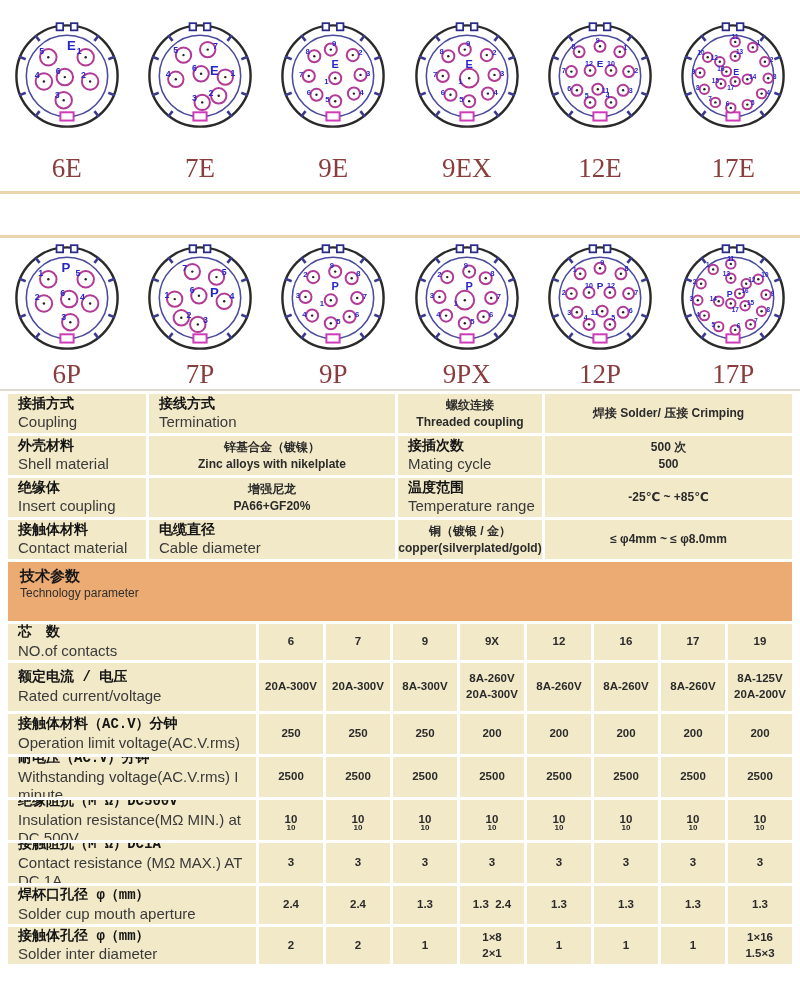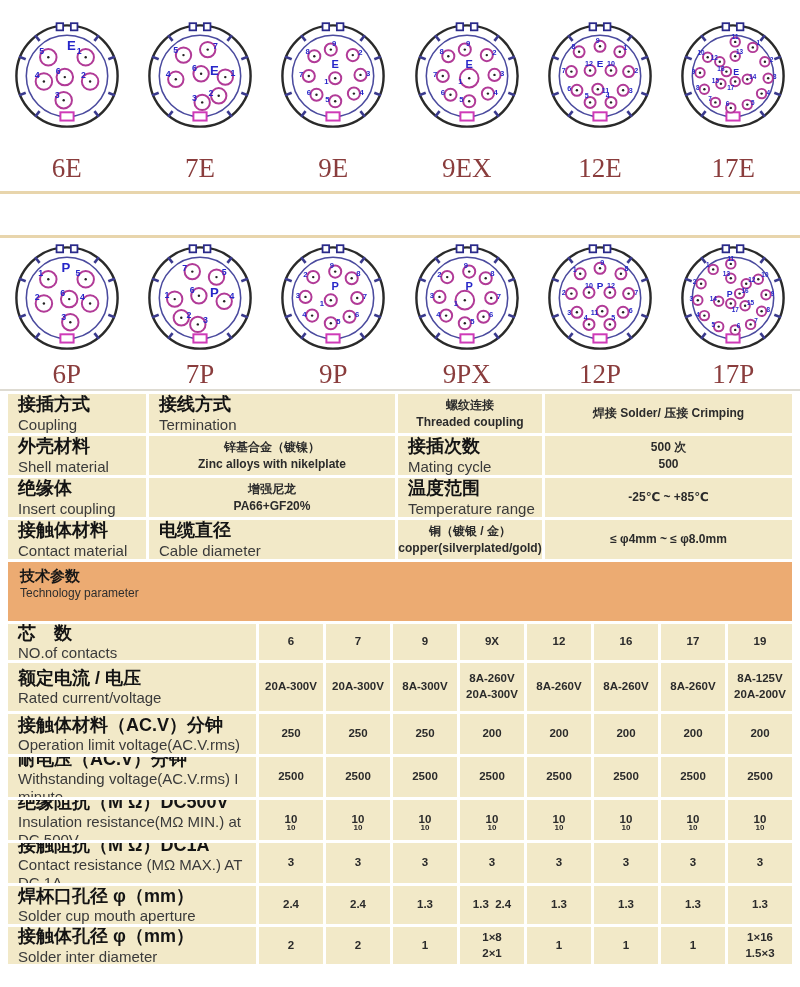--- a/index.html
+++ b/index.html
@@ -42,21 +42,21 @@
   .banner.tech{margin-top:3px;height:59px;}
 
   
   .grid{display:grid;gap:3px;margin:3px 8px 0 8px;}
   .mat-grid{grid-template-columns:138px 246px 144px 247px;grid-auto-rows:39px;}
   .tech-grid{grid-template-columns:248px repeat(8,64px);
              grid-template-rows:36px 48px 40px 40px 40px 40px 38px 37px;}
   .cell{background:var(--cell);display:flex;flex-direction:column;justify-content:center;
         box-sizing:border-box;overflow:hidden;}
   .lab{align-items:flex-start;padding-left:10px;padding-right:4px;}
-  .lab .cn{font-size:18px;font-weight:bold;color:#141414;line-height:1.25;}
+  .lab .cn{font-size:14px;font-weight:bold;color:#141414;line-height:1.25;font-family:Liberation Mono, monospace;}
   .lab .en{font-size:15px;color:#3a3a3a;line-height:1.2;}
   .val{align-items:center;text-align:center;font-size:12px;font-weight:600;
        color:#2b2b2b;white-space:pre-line;line-height:1.35;}
   .tech-grid .val{font-size:11.5px;font-weight:700;}
   .val sup{font-size:8px;vertical-align:super;line-height:0;}
 </style>
 </head>
 <body>
 
 <div class="page">

